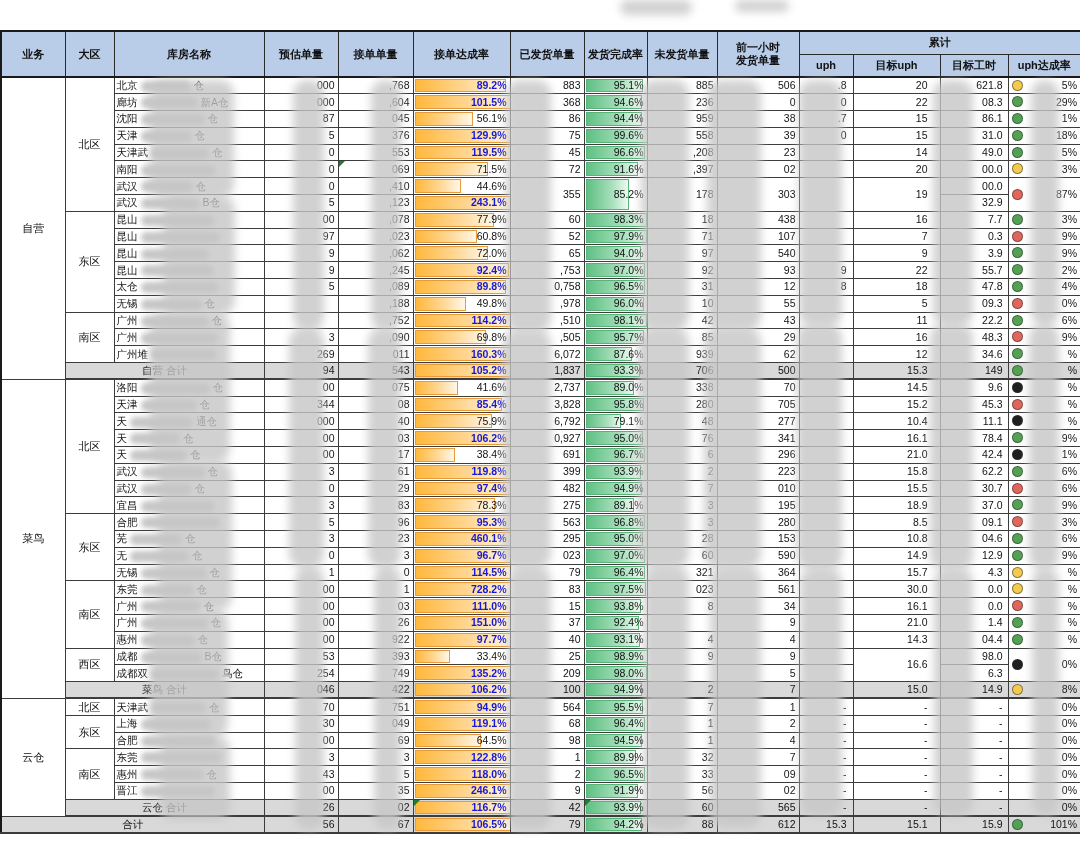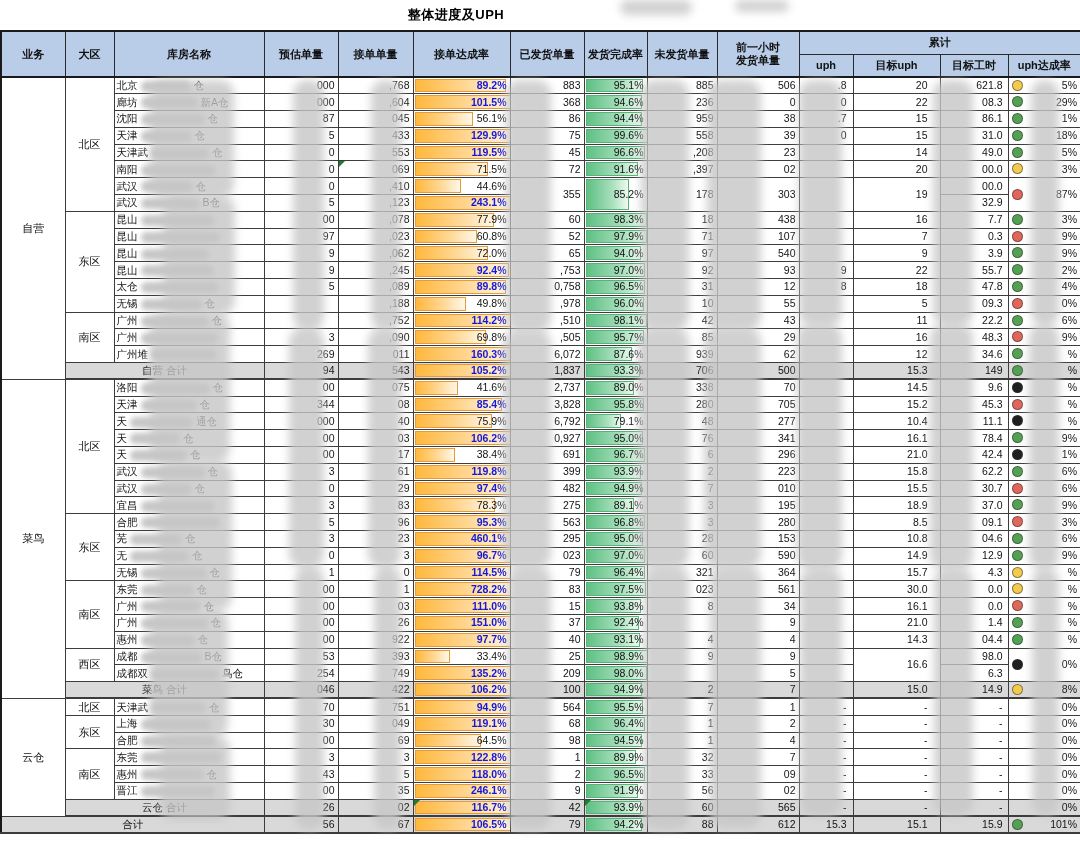--- a/index.html
+++ b/index.html
@@ -42,21 +42,20 @@
   .nblur{display:inline-block;height:11px;border-radius:6px;background:#c7c7c7;
          filter:blur(2.5px);vertical-align:middle;margin:0 3px;}
   
   .redact{position:absolute;background:rgba(197,197,197,.8);filter:blur(4px);
           border-radius:14px;pointer-events:none;z-index:5;}
 </style>
 </head>
 <body>
 
 <div id="stage">
-  <div id="title">整体进度及UPH</div>
   <table id="grid">
       <colgroup>
         <col style="width: 64px;">
         <col style="width: 49px;">
         <col style="width: 150px;">
         <col style="width: 74px;">
         <col style="width: 75px;">
         <col style="width: 97px;">
         <col style="width: 74px;">
         <col style="width: 63px;">
@@ -157,21 +156,21 @@
           <td class="num" style="padding-right: 12px;"><span>15</span></td>
           <td class="num" style="padding-right: 5px;"><span>86.1</span></td>
           <td class="uphrate">
             <span class="light g"></span>
             <span class="urtext">1%</span>
           </td>
         </tr>
         <tr>
           <td class="name"><span>天津</span><span class="nblur" style="width: 51px;"></span><span>仓</span></td>
           <td class="num" style="padding-right: 3px;"><span>5</span></td>
-          <td class="num" style="padding-right: 3px;"><span>433</span></td>
+          <td class="num" style="padding-right: 3px;"><span>376</span></td>
           <td class="barcell">
             <div class="bar o" style="width: 100%;"></div>
             <span class="bartext strong">129.9%</span>
           </td>
           <td class="num" style="padding-right: 3px;"><span>75</span></td>
           <td class="barcell">
             <div class="bar g" style="width: 99.1111%;"></div>
             <span class="bartext">99.6%</span>
           </td>
           <td class="num" style="padding-right: 3px;"><span>558</span></td>

